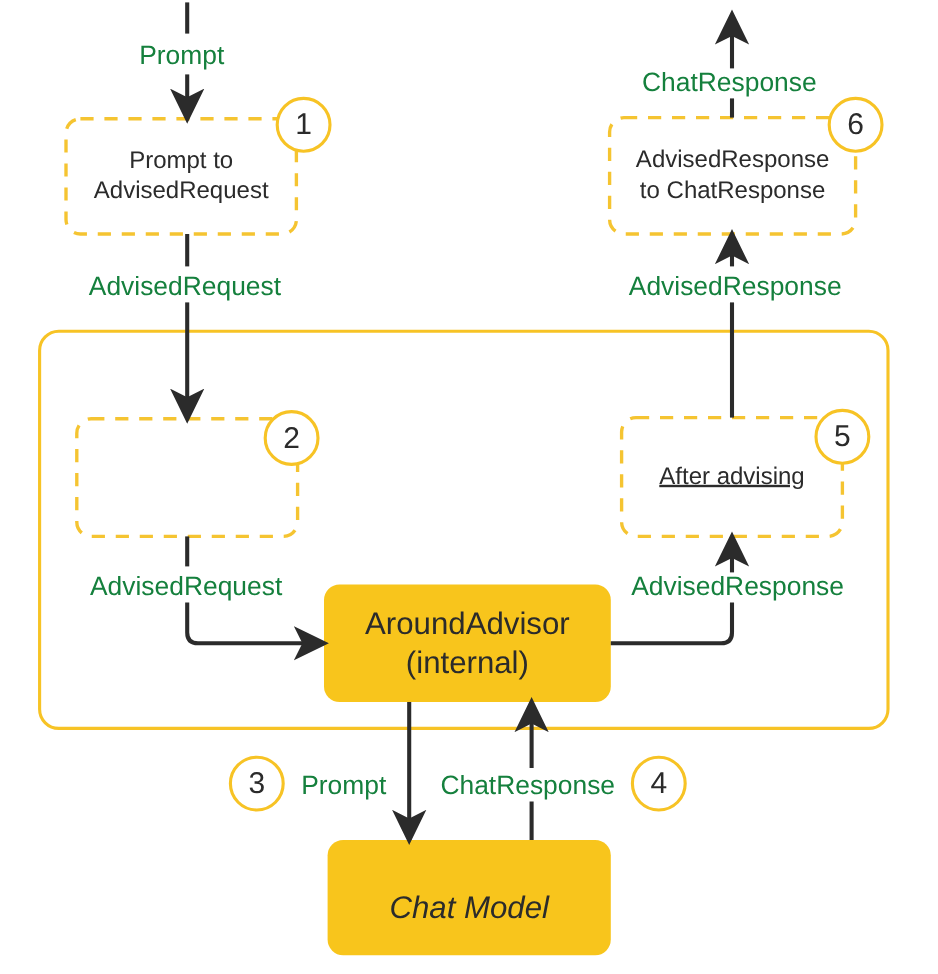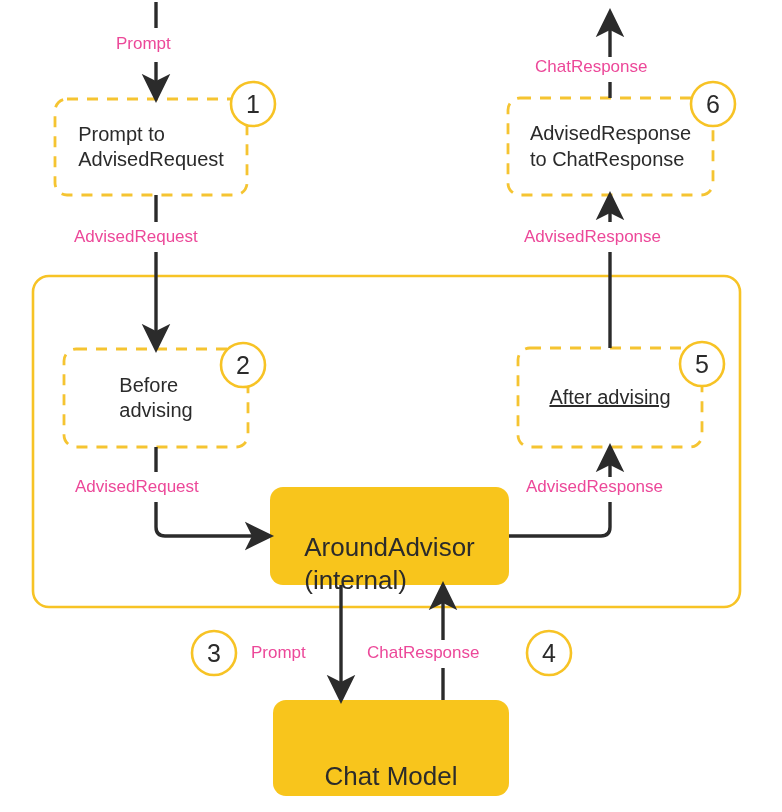--- a/index.html
+++ b/index.html
@@ -23,30 +23,30 @@
     left: 0;
     top: 0;
     width: 782px;
     height: 812px;
   }
   .node-label {
     position: absolute;
     display: flex;
     align-items: center;
     justify-content: center;
-    text-align: left;
+    text-align: center;
     color: #2b2b2b;
     line-height: 1.26;
     pointer-events: none;
     white-space: pre-line;
   }
   .edge-label {
     position: absolute;
-    color: #ec4899;
-    font-size: 17px;
+    color: #15803d;
+    font-size: 22px;
     line-height: 1;
     white-space: nowrap;
     background: #ffffff;
     padding: 1px 3px;
   }
   .badge-num {
     position: absolute;
     color: #2b2b2b;
     font-size: 25px;
     line-height: 1;
@@ -59,21 +59,20 @@
     color: #2b2b2b;
     font-size: 27px;
     line-height: 1;
     white-space: nowrap;
   }
   .dashed-label {
     font-size: 20px;
   }
   .solid-label {
     font-size: 26px;
-    margin-top: 28px;
   }
 </style>
 </head>
 <body>
 
 <div id="diagram-root">
 
   <svg id="diagram-svg" viewBox="0 0 782 812">
     <defs>
       <marker id="arrowhead" markerWidth="9" markerHeight="9" refX="7.4" refY="4.5" orient="auto" markerUnits="strokeWidth">
@@ -130,32 +129,30 @@
     <circle cx="214" cy="653" r="22" fill="#ffffff" stroke="#F7C325" stroke-width="2.6"></circle>
     <circle cx="549" cy="653" r="22" fill="#ffffff" stroke="#F7C325" stroke-width="2.6"></circle>
     <circle cx="702" cy="364" r="22" fill="#ffffff" stroke="#F7C325" stroke-width="2.6"></circle>
     <circle cx="713" cy="104" r="22" fill="#ffffff" stroke="#F7C325" stroke-width="2.6"></circle>
   </svg>
 
 
   <div class="node-label dashed-label" style="left:55px; top:99px; width:192px; height:96px;">Prompt to
 AdvisedRequest</div>
 
-  <div class="node-label dashed-label" style="left:64px; top:349px; width:184px; height:98px;">Before
-advising</div>
 
   <div class="node-label dashed-label" style="left:518px; top:348px; width:184px; height:99px;text-decoration:underline;">After advising</div>
 
   <div class="node-label dashed-label" style="left:508px; top:98px; width:205px; height:97px;">AdvisedResponse
 to ChatResponse</div>
 
   <div class="node-label solid-label" style="left:270px; top:487px; width:239px; height:98px;">AroundAdvisor
 (internal)</div>
 
-  <div class="node-label solid-label" style="left:273px; top:700px; width:236px; height:96px;">Chat Model</div>
+  <div class="node-label solid-label" style="left:273px; top:700px; width:236px; height:112px;font-style:italic;">Chat Model</div>
 
   <div class="edge-label" style="left:113px; top:34px;">Prompt</div>
 
   <div class="edge-label" style="left:71px; top:227px;">AdvisedRequest</div>
 
   <div class="edge-label" style="left:72px; top:477px;">AdvisedRequest</div>
 
   <div class="edge-label" style="left:248px; top:643px;">Prompt</div>
 
   <div class="edge-label" style="left:364px; top:643px;">ChatResponse</div>

